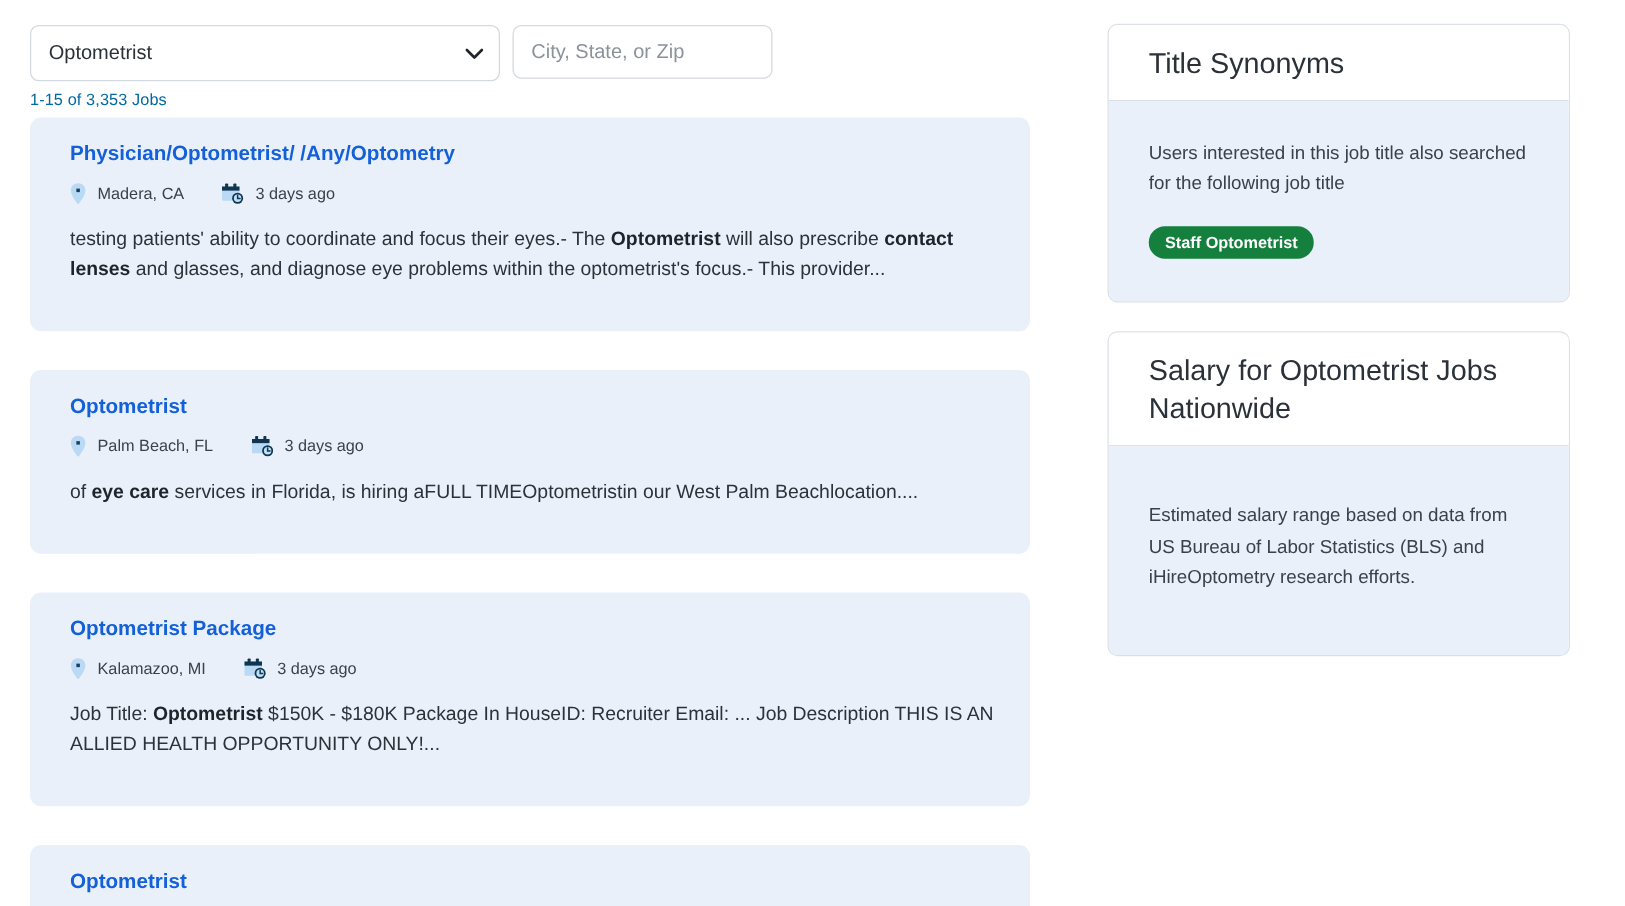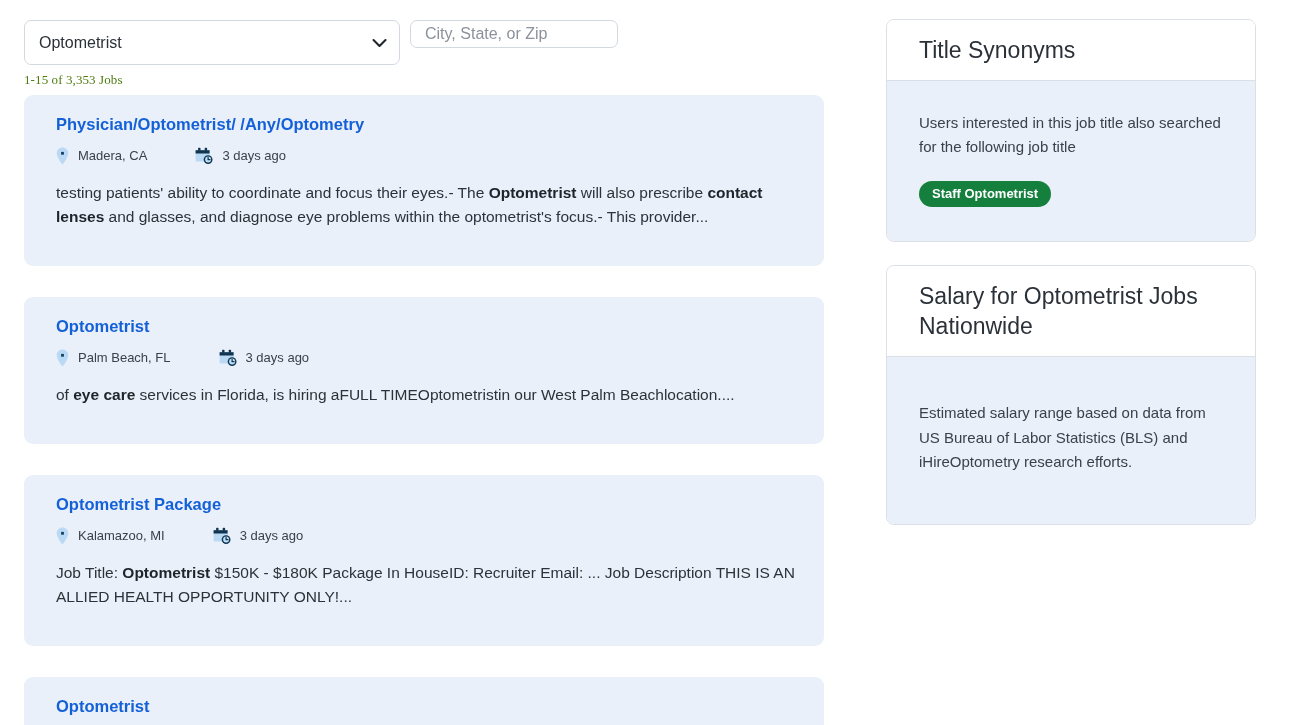--- a/index.html
+++ b/index.html
@@ -60,21 +60,21 @@
     top: 0;
     height: 45px;
     display: flex;
     align-items: center;
     pointer-events: none;
   }
   .chev svg { display: block; }
 
   .loc-input {
     width: 208px;
-    height: 28px;
+    height: 43px;
     border: 1px solid #d3d9e0;
     border-radius: 7px;
     background: #ffffff;
     font-family: "Liberation Sans", sans-serif;
     font-size: 16px;
     color: #2b3138;
     padding: 0 14px;
     outline: none;
   }
   .loc-input::placeholder { color: #8b929b; opacity: 1; }
@@ -89,23 +89,22 @@
     font-family: "Liberation Sans", sans-serif;
     font-size: 16px;
     font-weight: bold;
     cursor: pointer;
     box-shadow: 0 2px 4px rgba(13,91,212,0.28);
   }
 
   .result-count {
     margin-top: 7px;
     font-size: 13px;
-    color: #4d7c0f;
+    color: #0369a1;
     letter-spacing: 0.1px;
-    font-family: Liberation Serif, serif;
   }
 
   .cards {
     margin-top: 7px;
     display: flex;
     flex-direction: column;
     gap: 31px;
   }
 
   .job-card {
@@ -130,21 +129,21 @@
     align-items: center;
     margin-top: 12px;
     font-size: 13px;
     color: #3b4149;
   }
   .meta-item {
     display: flex;
     align-items: center;
     gap: 9px;
   }
-  .meta-item + .meta-item { margin-left: 48px; }
+  .meta-item + .meta-item { margin-left: 30px; }
   .meta-icon { display: flex; align-items: center; justify-content: center; }
 
   .job-desc {
     margin-top: 16px;
     font-size: 15.5px;
     line-height: 1.55;
     color: #2d3238;
     max-width: 740px;
   }
   .job-desc b { font-weight: bold; color: #1f242a; }

